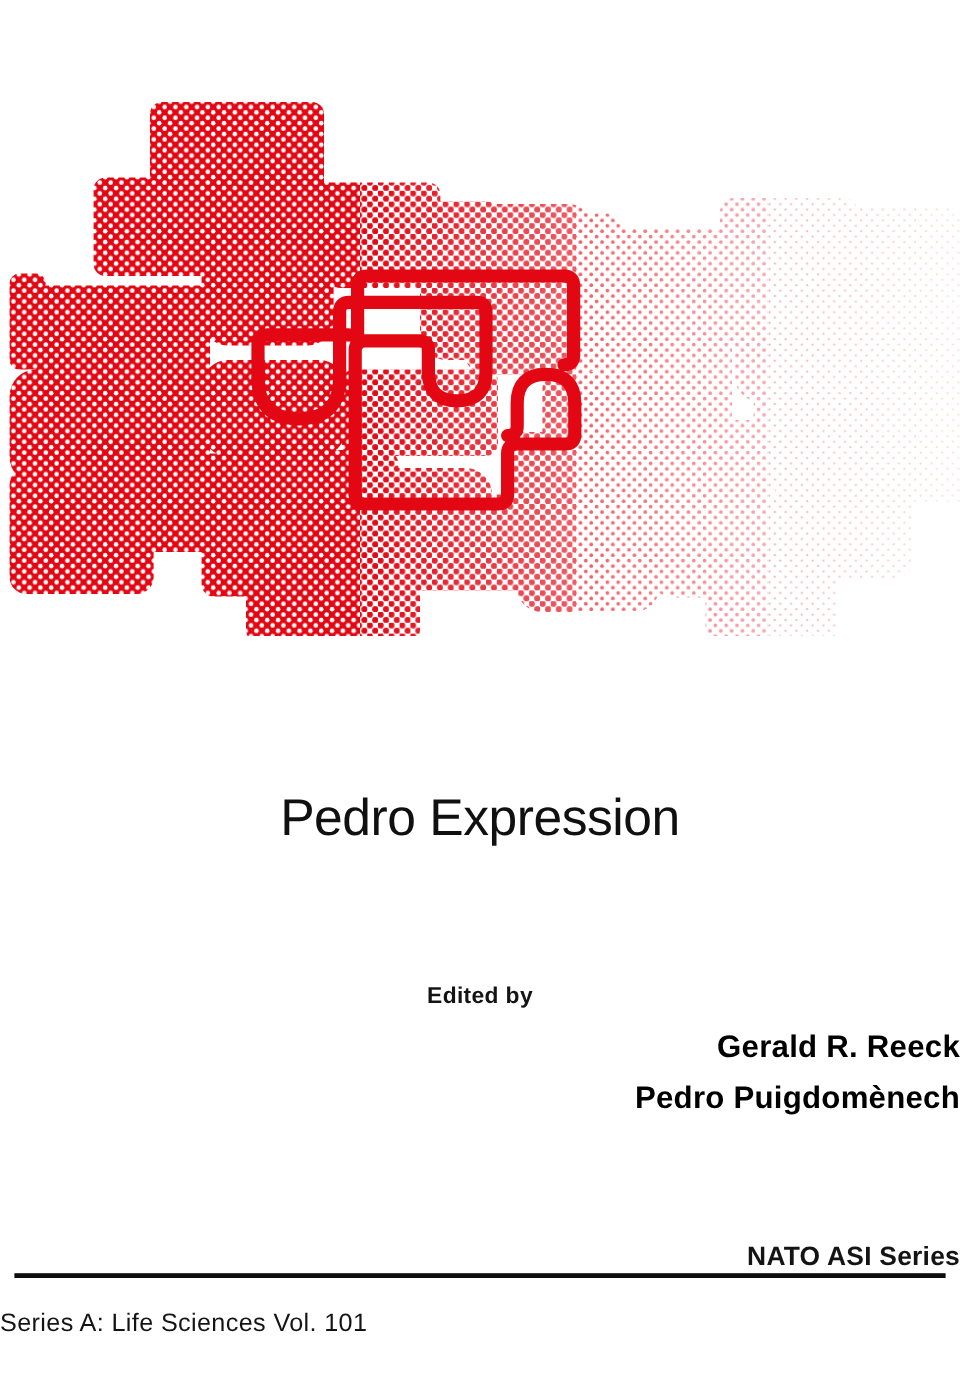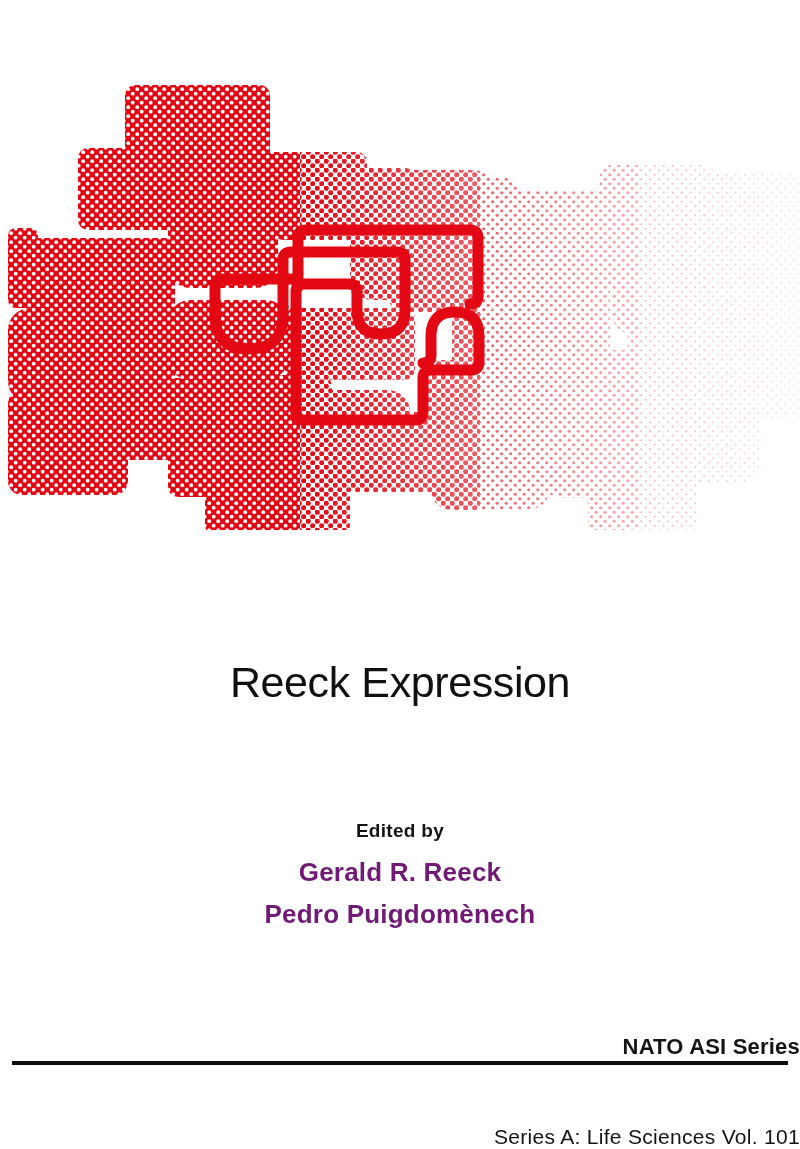--- a/index.html
+++ b/index.html
@@ -72,23 +72,24 @@
     font-size: 19px;
     font-weight: 700;
     letter-spacing: 0.3px;
     color: #141414;
     margin: 0 0 14px 0;
   }
   .editor-line {
     font-size: 26px;
     font-weight: 700;
     letter-spacing: 0.2px;
-    color: #701a75;
+    color: #000000;
     margin: 0 0 8px 0;
     line-height: 1.3;
+    text-align: right;
   }
   .editor-line .conj {
     font-size: 18px;
     font-weight: 400;
     letter-spacing: 0.2px;
   }
 
   
   .series-name {
     position: absolute;
@@ -106,22 +107,22 @@
     left: 12px;
     top: 1061px;
     width: 776px;
     height: 4px;
     background: #0d0d0d;
   }
   .series-sub {
     position: absolute;
     left: 0;
     right: 0;
-    top: 1125px;
-    text-align: right;
+    top: 1091px;
+    text-align: left;
     font-size: 21px;
     font-weight: 400;
     letter-spacing: 0.3px;
     color: #141414;
   }
 </style>
 </head>
 <body>
 
 <div class="cover">
@@ -284,21 +285,21 @@
                  Q 431 303 423 303"></path>
 
         <path d="M 478 236
                  Q 478 244 470 244"></path>
       </g>
     </svg>
   </div>
 
   <div class="title-block">
     <h1 class="book-title">
-      <span class="tl">Reeck Expression</span>
+      <span class="tl">Pedro Expression</span>
     </h1>
   </div>
 
   <div class="editors">
     <div class="edited-by">Edited by</div>
 
     <div class="editor-line">
       <span>Gerald R. Reeck</span>
     </div>
 

